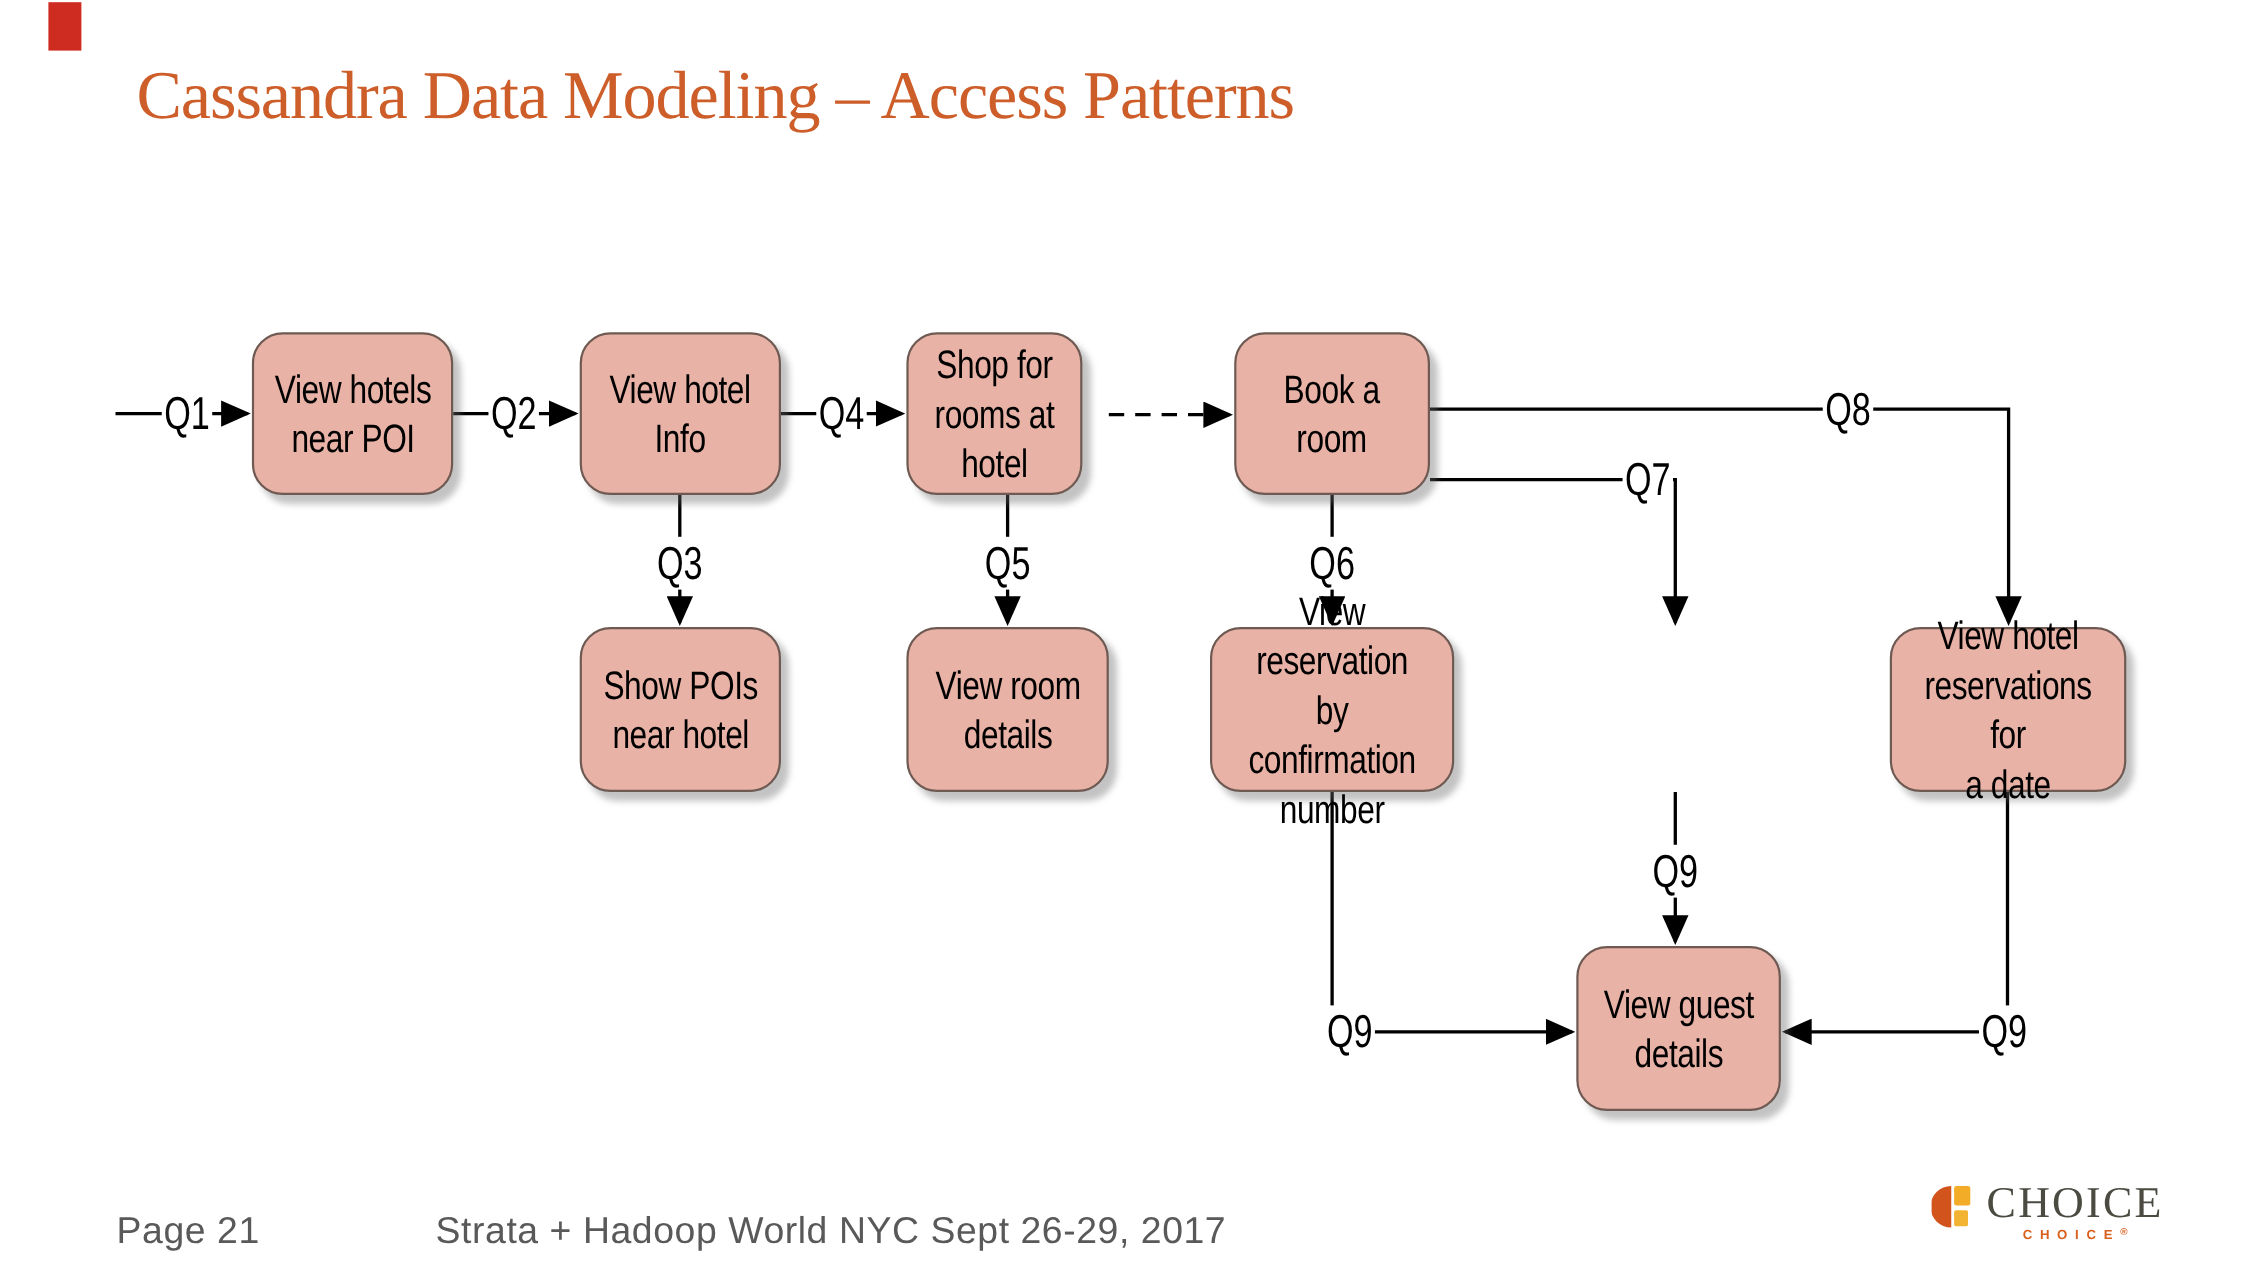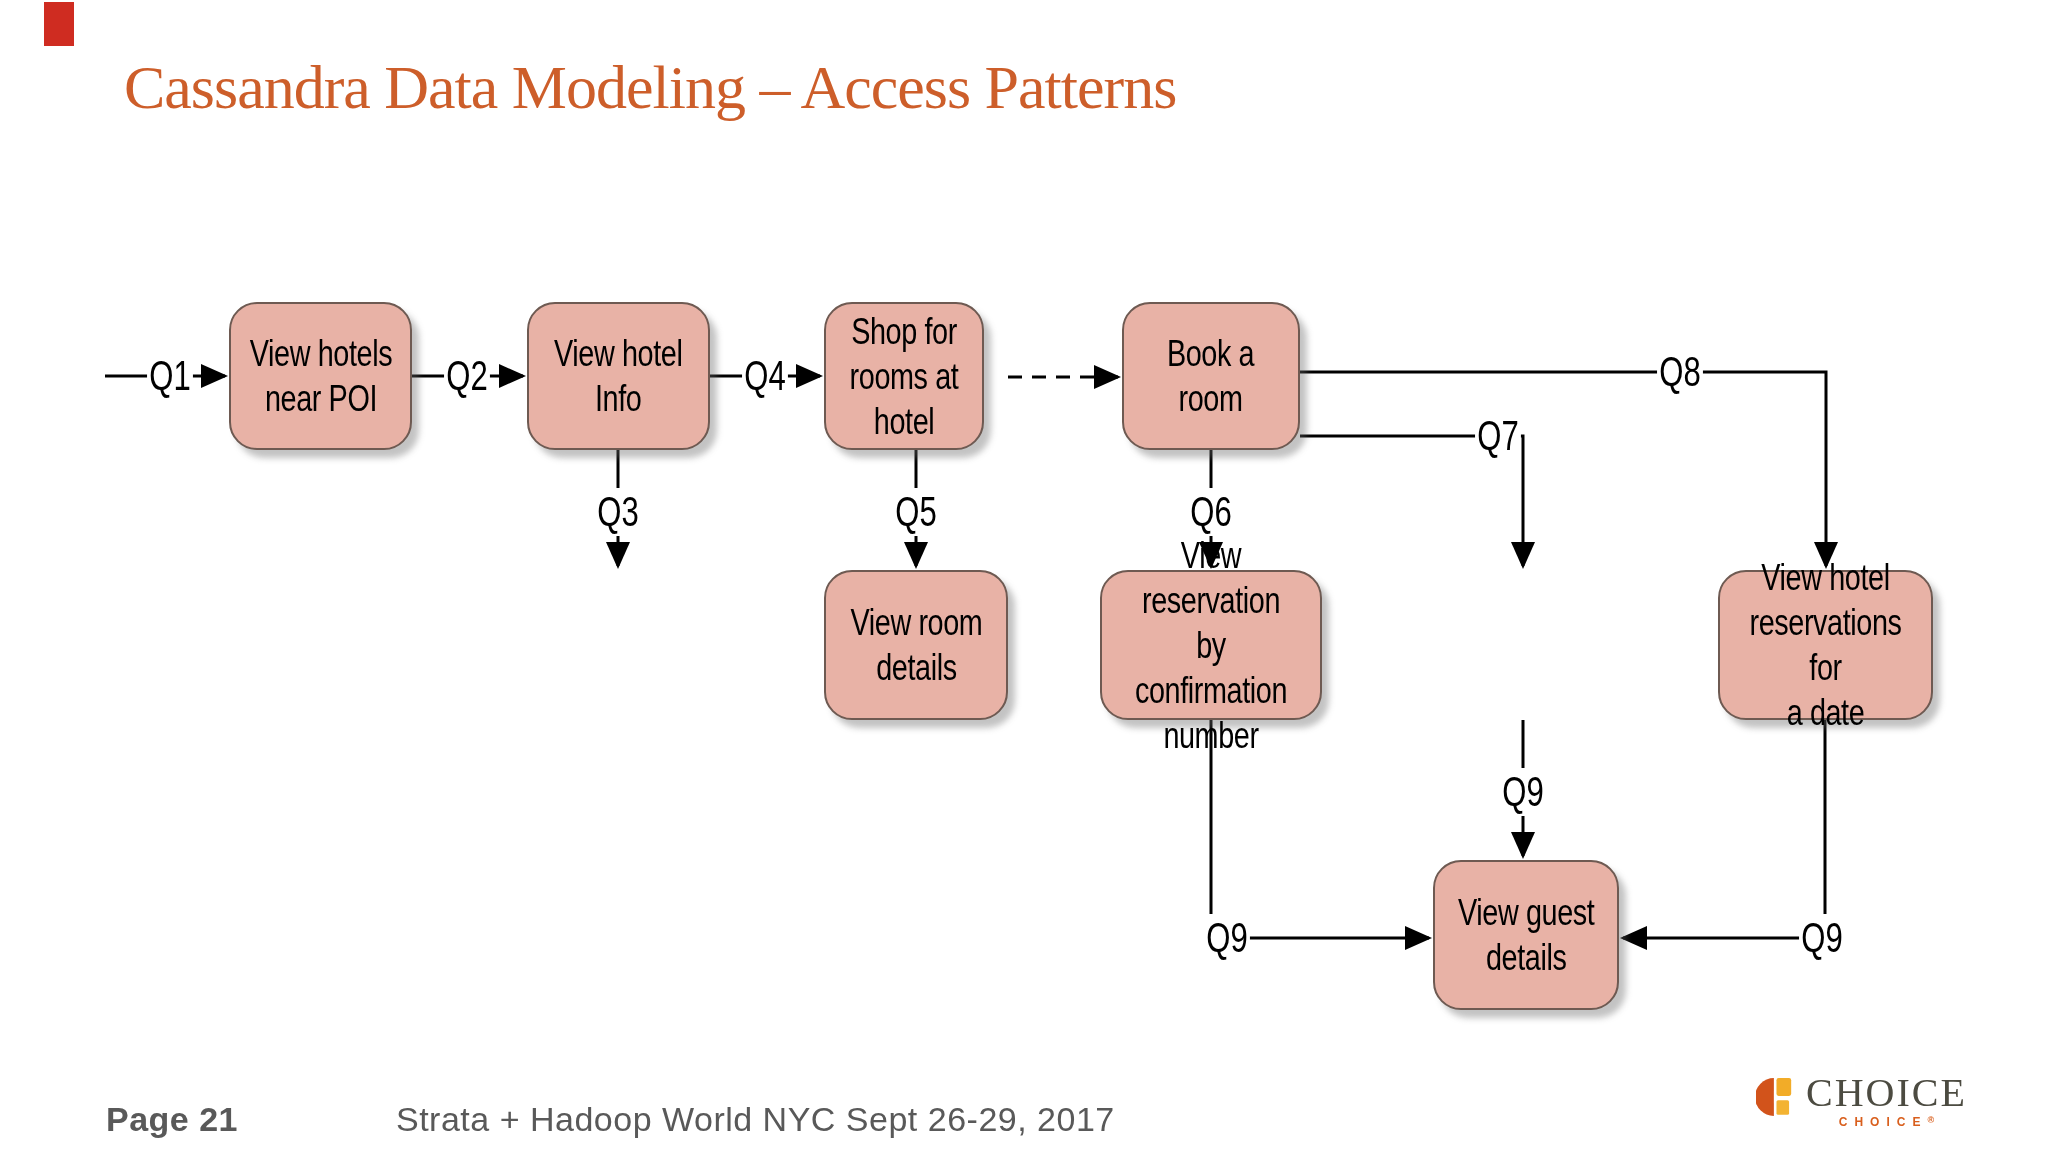--- a/index.html
+++ b/index.html
@@ -24,21 +24,21 @@
   .nlabel { font-size:36px; line-height:45px; font-weight:500; color:#000;
             white-space:pre-line; letter-spacing:-0.5px;
             transform:scaleX(0.80); transform-origin:center center; }
 
   .q { position:absolute; z-index:3; background:#ffffff; color:#000;
        font-size:42px; font-weight:500; padding:0 3px; white-space:nowrap;
        transform:translate(-50%,-50%) scaleX(0.74); transform-origin:center center; }
 
   .footer-text { position:absolute; top:1100px; font-size:34px; color:#595959;
                  letter-spacing:0.5px; white-space:nowrap; }
-  .footer-page  { left:106px;font-weight:bold; }
+  .footer-page  { left:106px; }
   .footer-event { left:396px; }
 
   .logo { position:absolute; left:1756px; top:1072px; display:flex;
           align-items:flex-start; z-index:2;text-align:center; }
   .logo-icon { width:42px; height:42px; margin-top:4px; }
   .logo-text { margin-left:8px; display:flex; flex-direction:column; align-items:center; }
   .logo-brand { font-family:"Liberation Serif", serif; font-size:40px; line-height:42px;
                 color:#4c4b41; letter-spacing:2px; }
   .logo-sub { font-size:12px; font-weight:bold; color:#d95f1d; letter-spacing:7px;
               margin-top:1px; }
@@ -88,20 +88,24 @@
     <div class="node" style="left:824px;top:302px;width:160px;height:148px">
       <span class="nlabel">Shop for
 rooms at
 hotel</span>
     </div>
     <div class="node" style="left:1122px;top:302px;width:178px;height:148px">
       <span class="nlabel">Book a
 room</span>
     </div>
 
+    <div class="node" style="left:527px;top:570px;width:183px;height:150px">
+      <span class="nlabel">Show POIs
+near hotel</span>
+    </div>
     <div class="node" style="left:824px;top:570px;width:184px;height:150px">
       <span class="nlabel">View room
 details</span>
     </div>
     <div class="node" style="left:1100px;top:570px;width:222px;height:150px">
       <span class="nlabel">View reservation
 by confirmation
 number</span>
     </div>
     <div class="node" style="left:1718px;top:570px;width:215px;height:150px">

